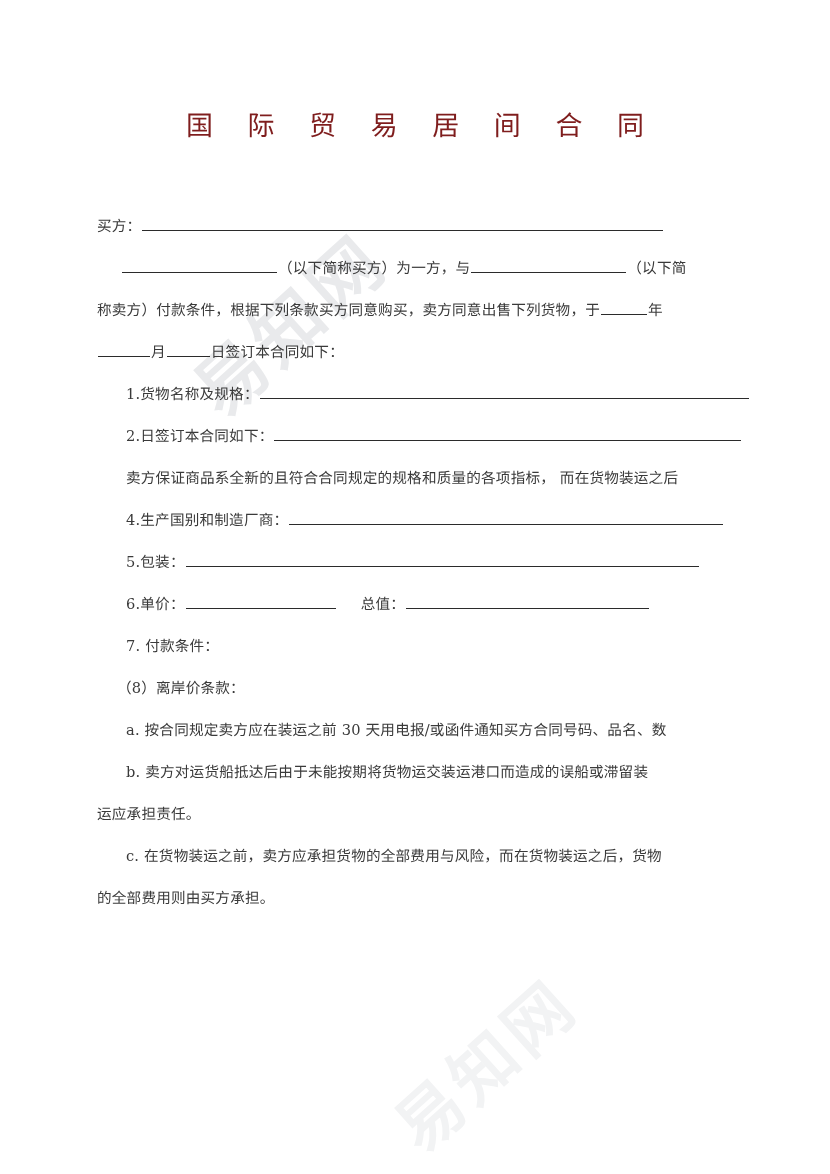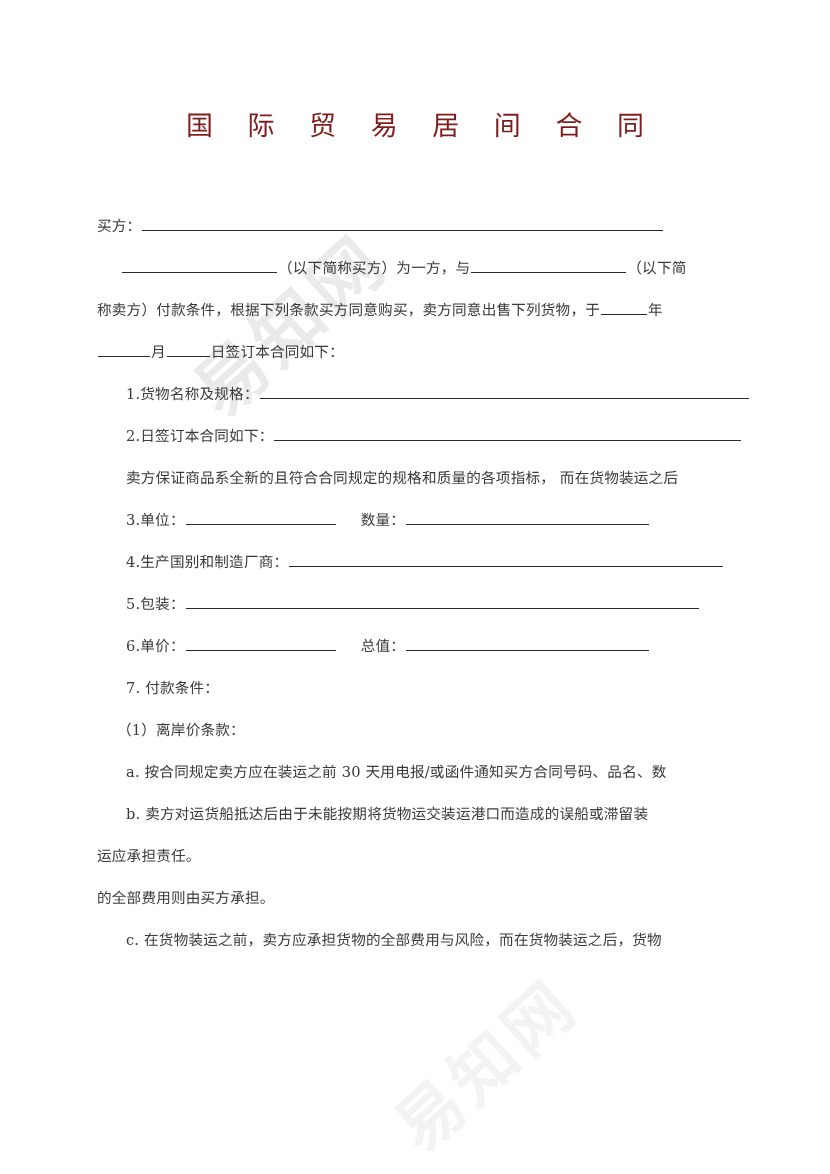--- a/index.html
+++ b/index.html
@@ -148,43 +148,40 @@
       <div class="line indent-1">
         <span>1.</span><span>货物名称及规格：</span><span class="blank w-long3"></span>
       </div>
 
       <div class="line indent-1">
         <span>2.</span><span>日签订本合同如下：</span><span class="blank w-long4"></span>
       </div>
 
       <div class="line indent-1">卖方保证商品系全新的且符合合同规定的规格和质量的各项指标，  而在货物装运之后</div>
 
-      <div class="line indent-1">
-        <span>3.</span><span>单位：</span><span class="blank w-mid2"></span><span class="gap-sm"></span><span>数量：</span><span class="blank w-mid"></span>
-      </div>
 
       <div class="line indent-1">
         <span>4.</span><span>生产国别和制造厂商：</span><span class="blank w-long5"></span>
       </div>
 
       <div class="line indent-1">
         <span>5.</span><span>包装：</span><span class="blank w-long2"></span>
       </div>
 
       <div class="line indent-1">
         <span>6.</span><span>单价：</span><span class="blank w-mid2"></span><span class="gap-sm"></span><span>总值：</span><span class="blank w-mid"></span>
       </div>
 
       <div class="line indent-1">7. 付款条件：</div>
 
-      <div class="line indent-2">（1）离岸价条款：</div>
+      <div class="line indent-2">（8）离岸价条款：</div>
 
       <div class="line indent-1">a. 按合同规定卖方应在装运之前 30 天用电报/或函件通知买方合同号码、品名、数</div>
 
       <div class="line indent-1">b. 卖方对运货船抵达后由于未能按期将货物运交装运港口而造成的误船或滞留装</div>
       <div class="line">运应承担责任。</div>
 
+      <div class="line indent-1">c. 在货物装运之前，卖方应承担货物的全部费用与风险，而在货物装运之后，货物</div>
       <div class="line">的全部费用则由买方承担。</div>
-      <div class="line indent-1">c. 在货物装运之前，卖方应承担货物的全部费用与风险，而在货物装运之后，货物</div>
 
     </div>
   </div>
 </div>
 
 </body></html>

